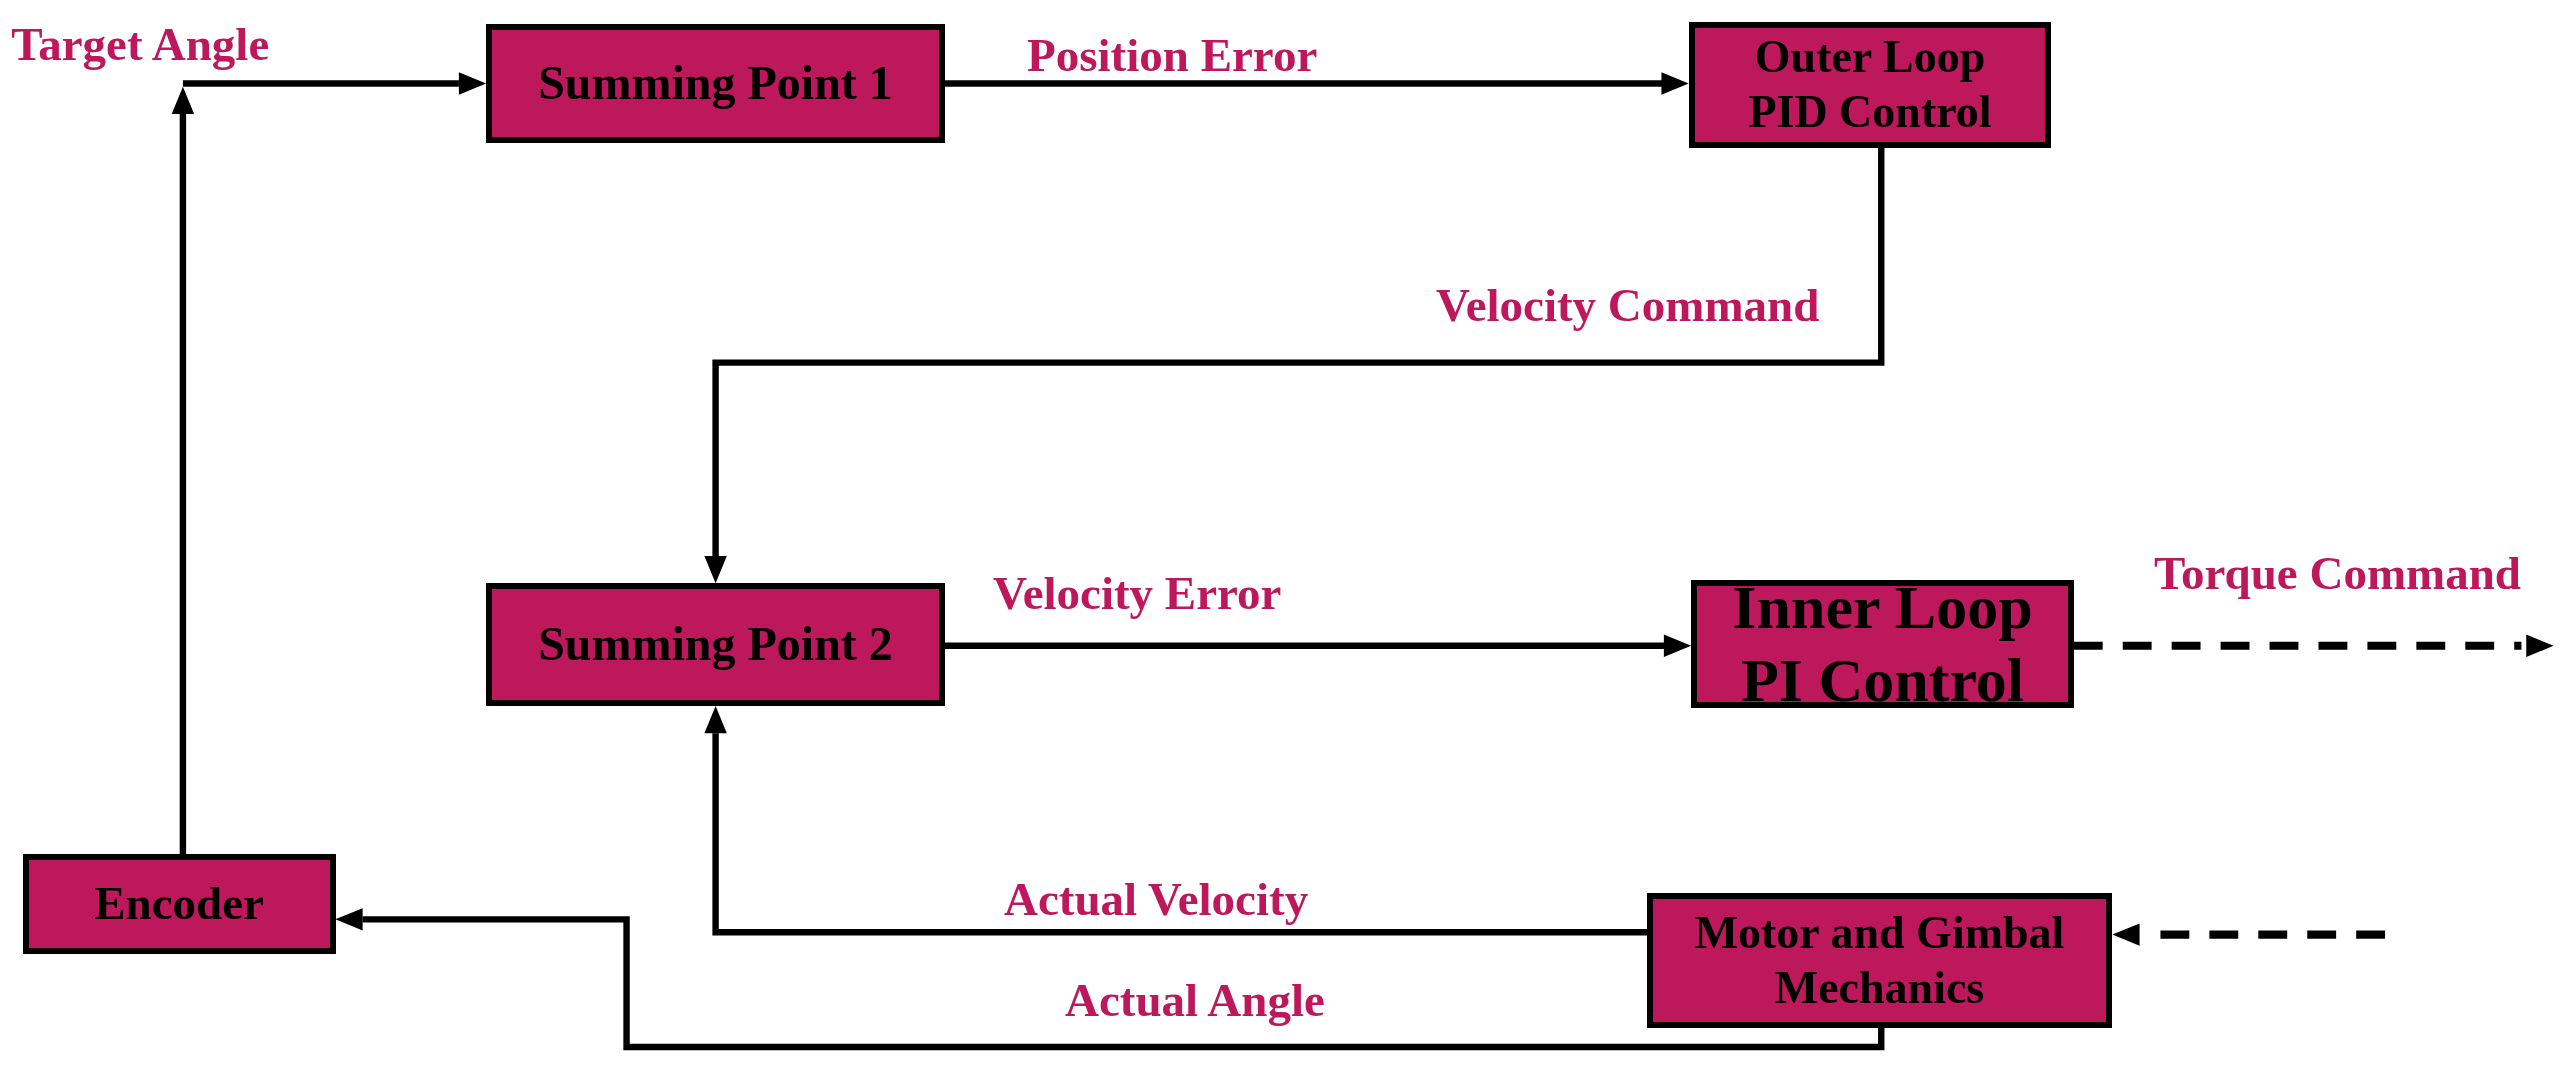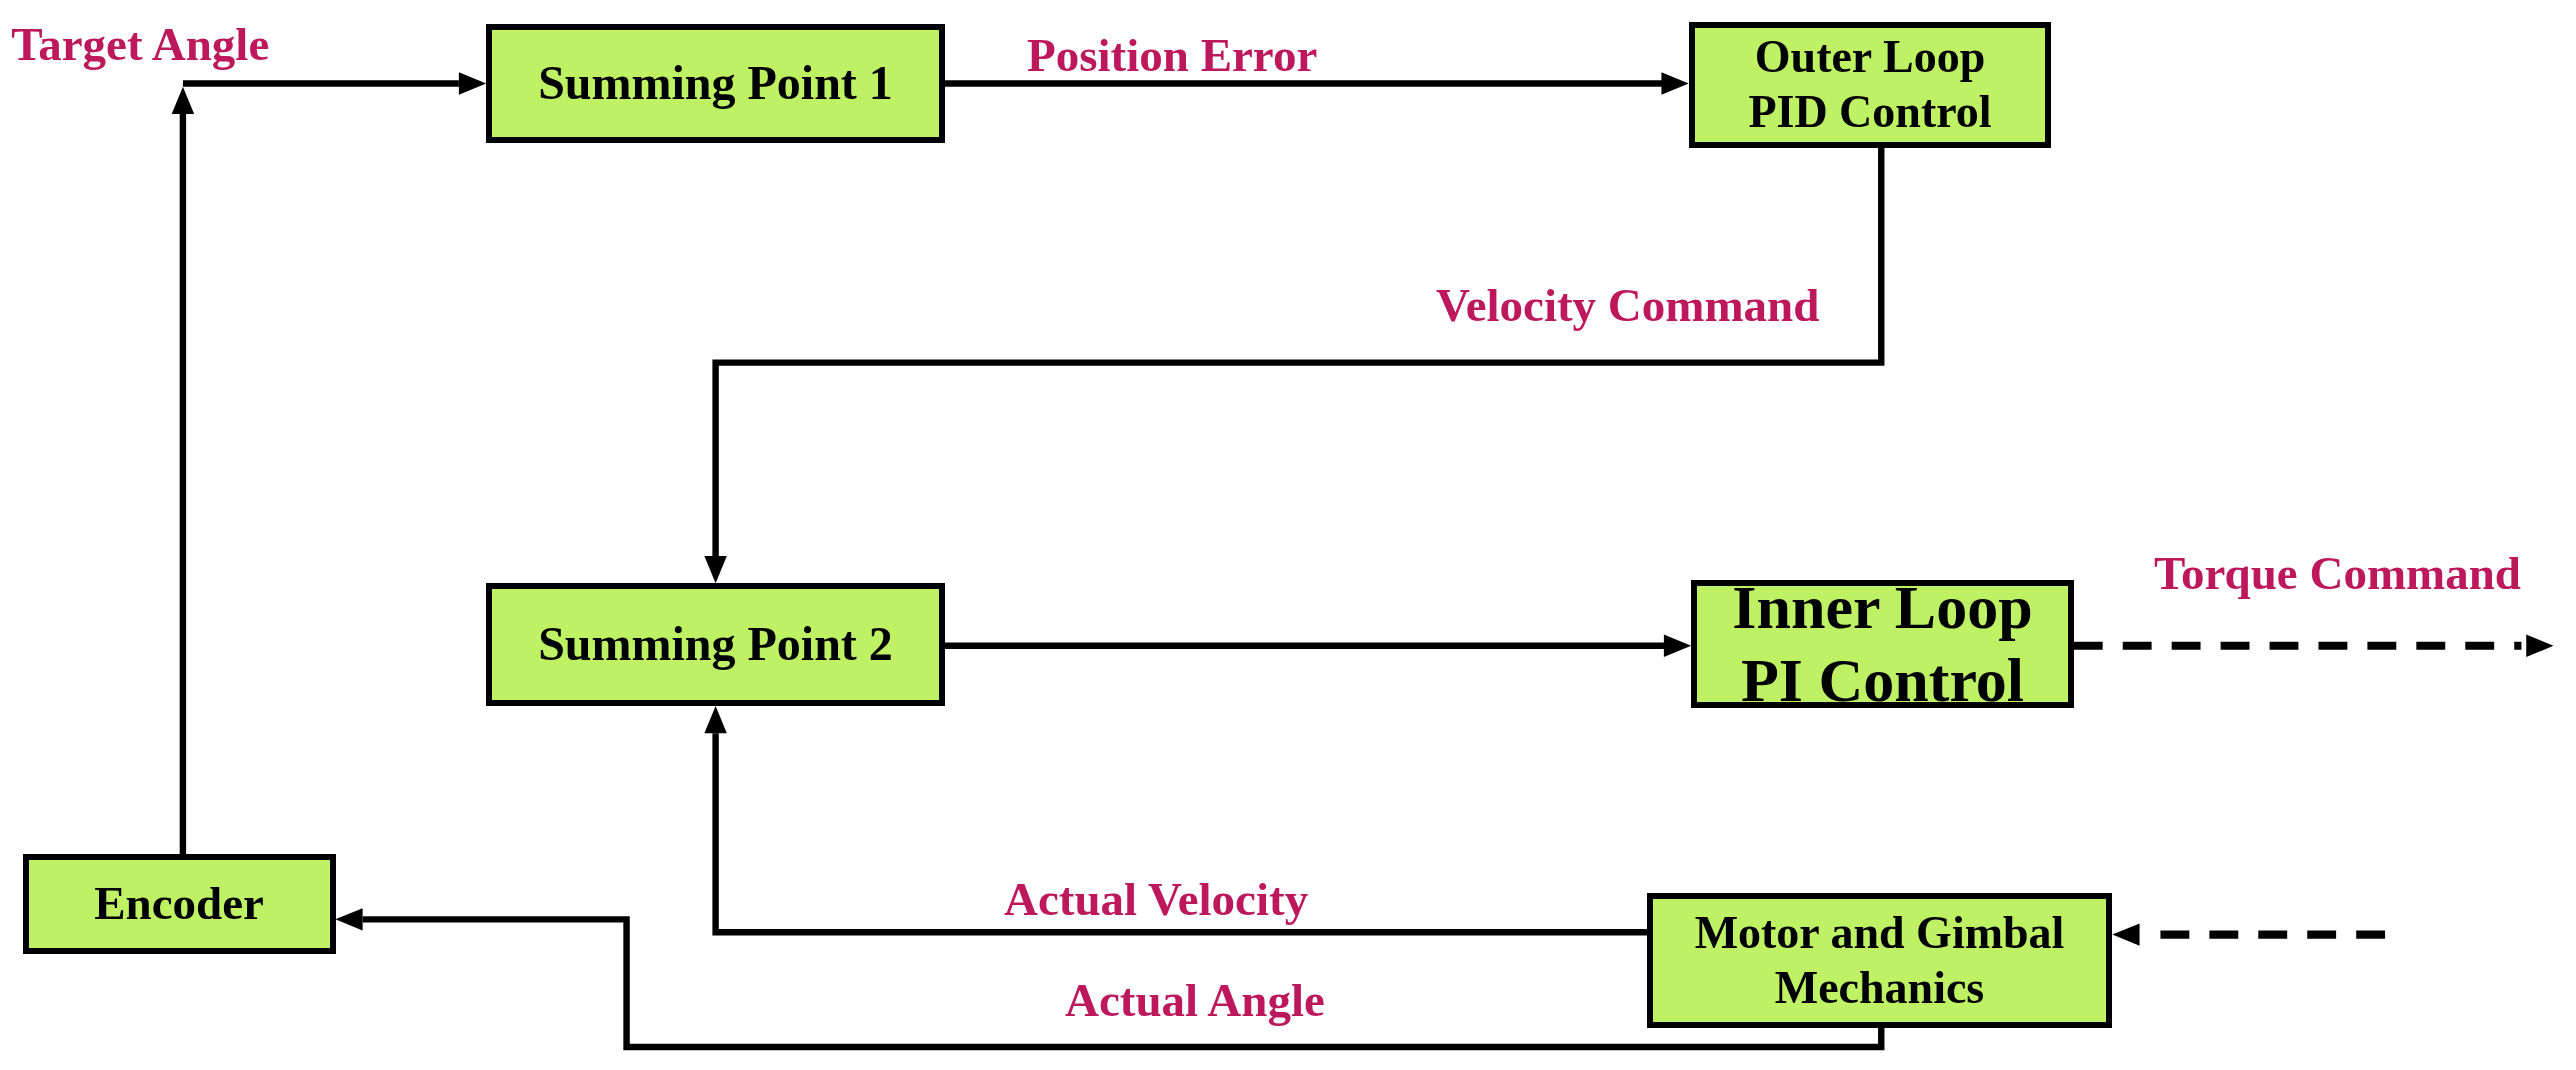--- a/index.html
+++ b/index.html
@@ -33,21 +33,21 @@
     stroke-dasharray: 36 25;
   }
   .wires polygon {
     fill: #000000;
     stroke: none;
   }
   .node {
     position: absolute;
     box-sizing: border-box;
     border: 6.4px solid #000000;
-    background: #bef264;
+    background: #be185d;
     display: flex;
     align-items: center;
     justify-content: center;
     text-align: center;
     font-weight: bold;
     font-size: 48px;
     line-height: 1.18;
     color: #000000;
     white-space: pre-line;
   }
@@ -121,20 +121,21 @@
     <span>Motor and Gimbal
 Mechanics</span>
   </div>
 
   <div class="edge-label" style="left:11.2px; top:21px;">Target Angle</div>
 
   <div class="edge-label" style="left:1027px; top:32px;">Position Error</div>
 
   <div class="edge-label" style="left:1436px; top:282px;">Velocity Command</div>
 
+  <div class="edge-label" style="left:993px; top:570px;">Velocity Error</div>
 
   <div class="edge-label" style="left:2110px; top:550px;margin-left:44px;">Torque Command</div>
 
   <div class="edge-label" style="left:1004px; top:876px;">Actual Velocity</div>
 
   <div class="edge-label" style="left:1065px; top:977px;">Actual Angle</div>
 
 </div>
 
 

